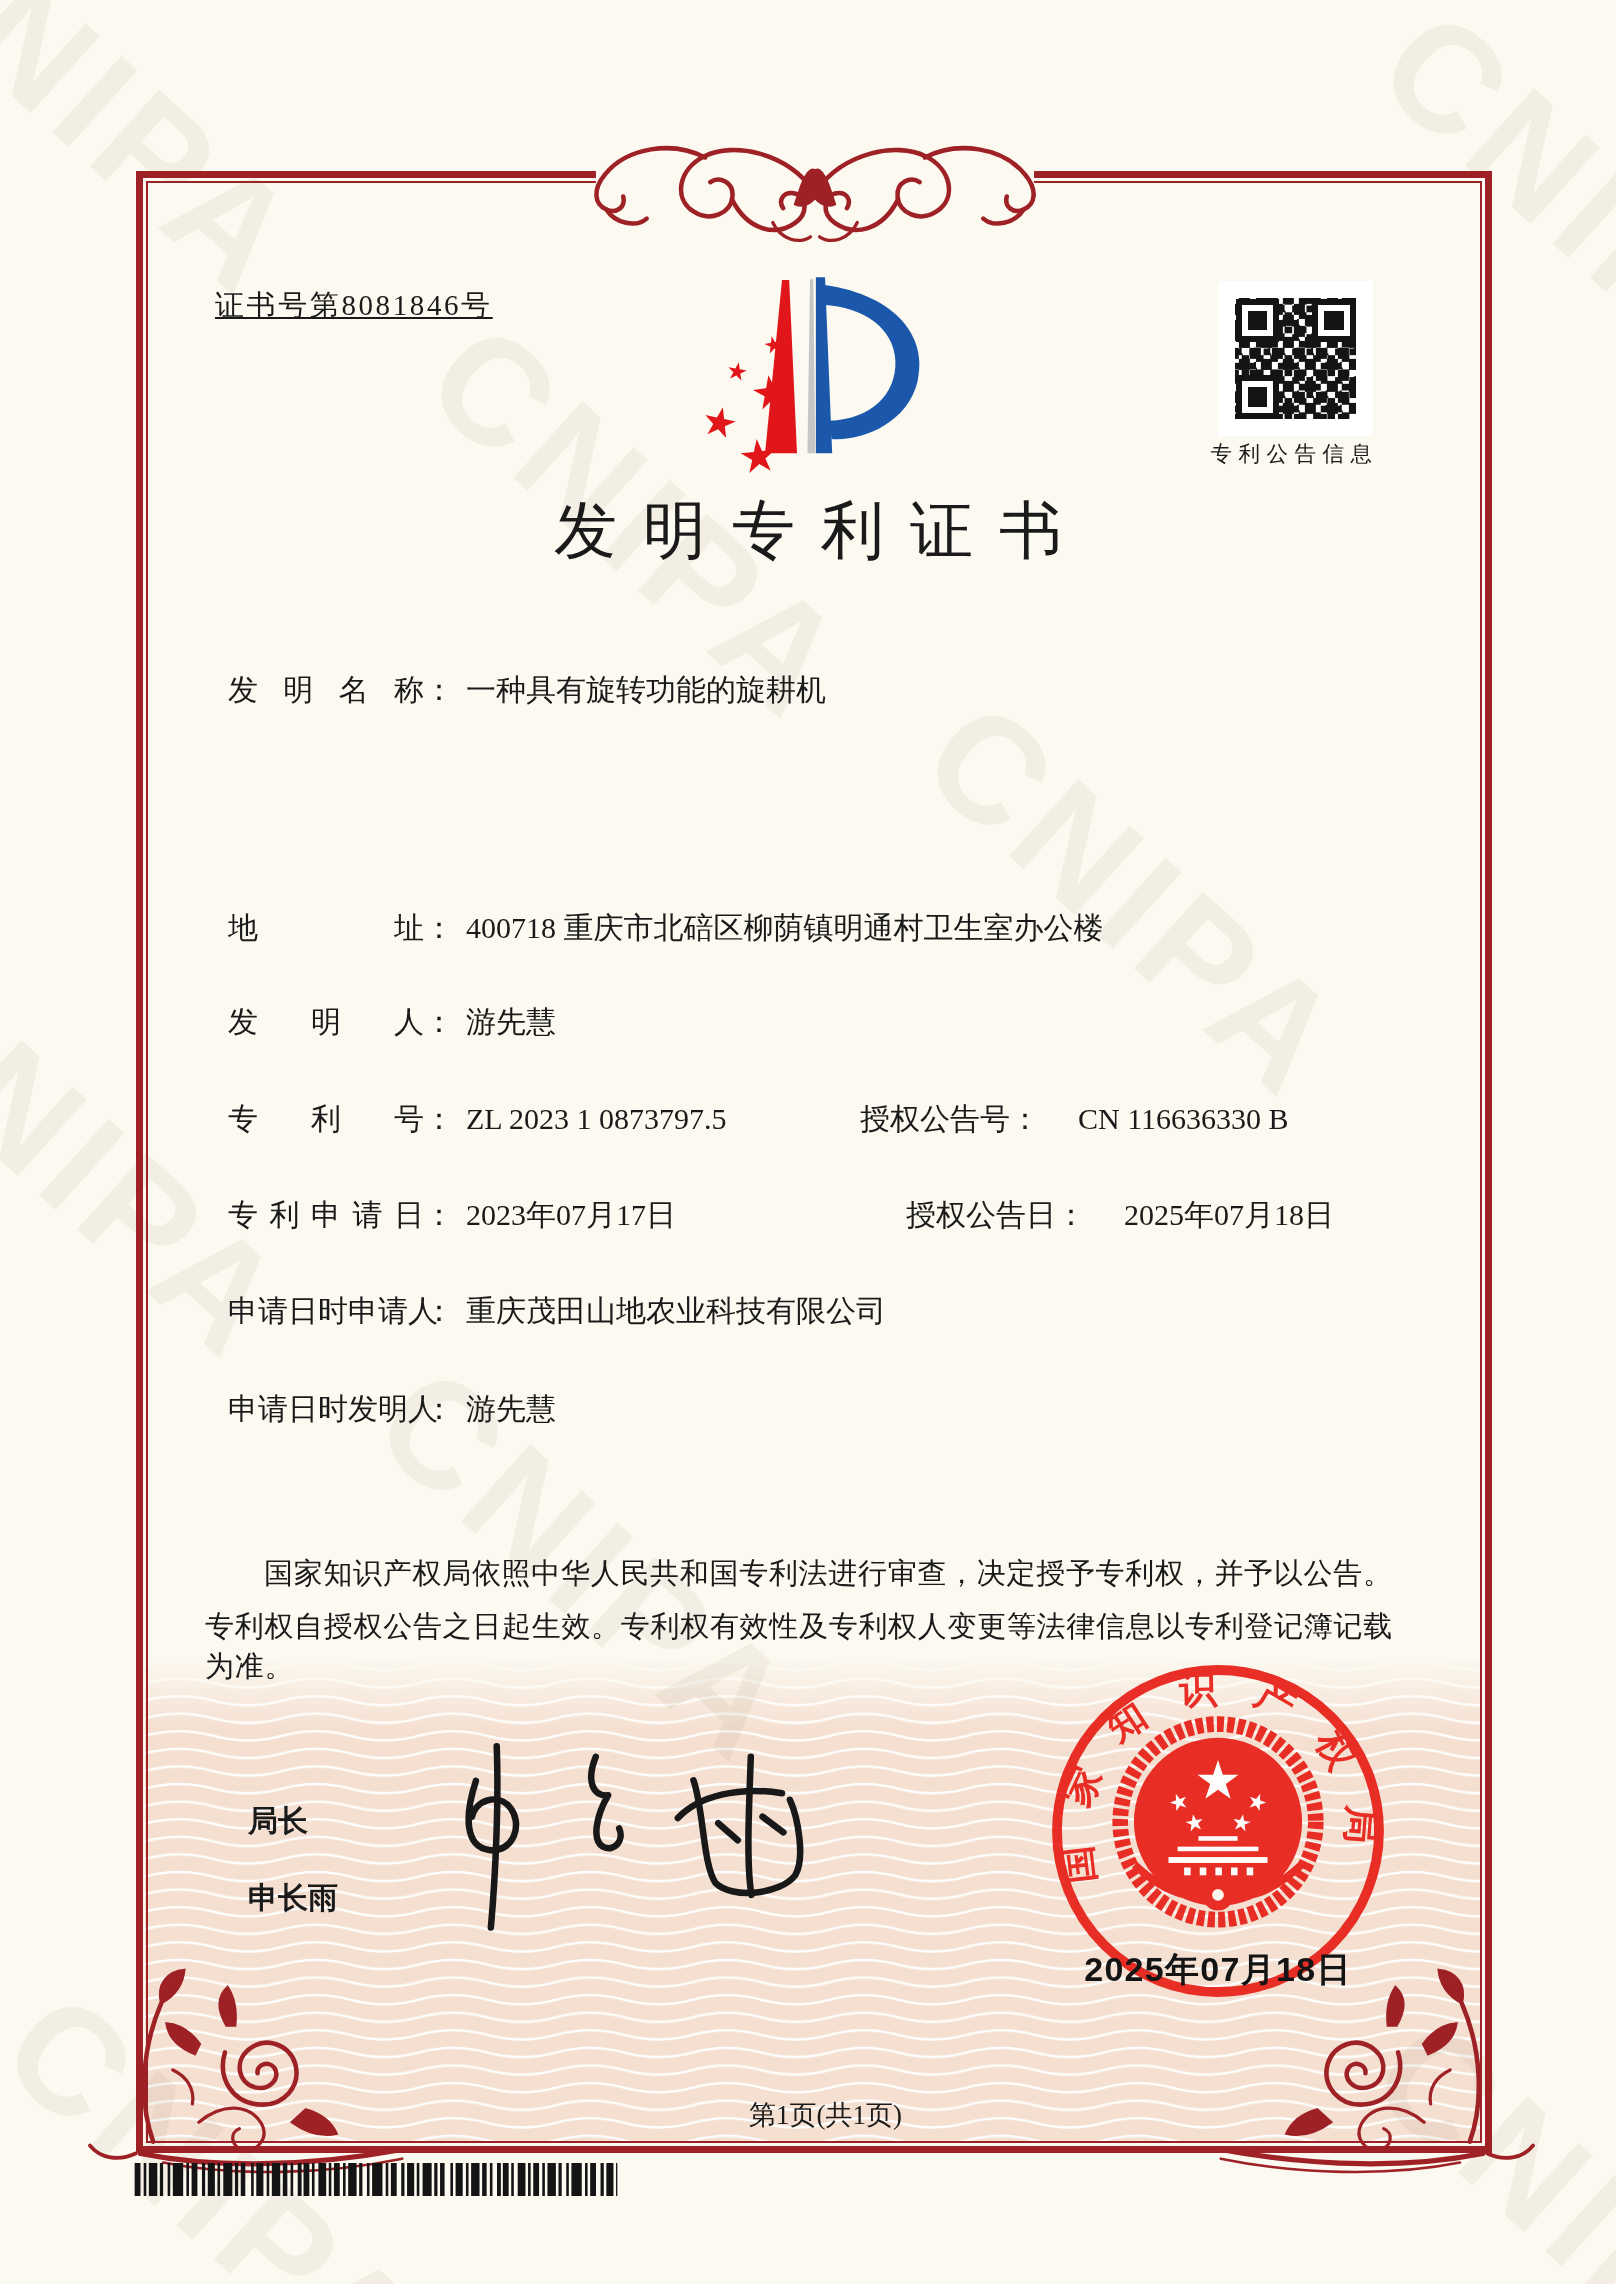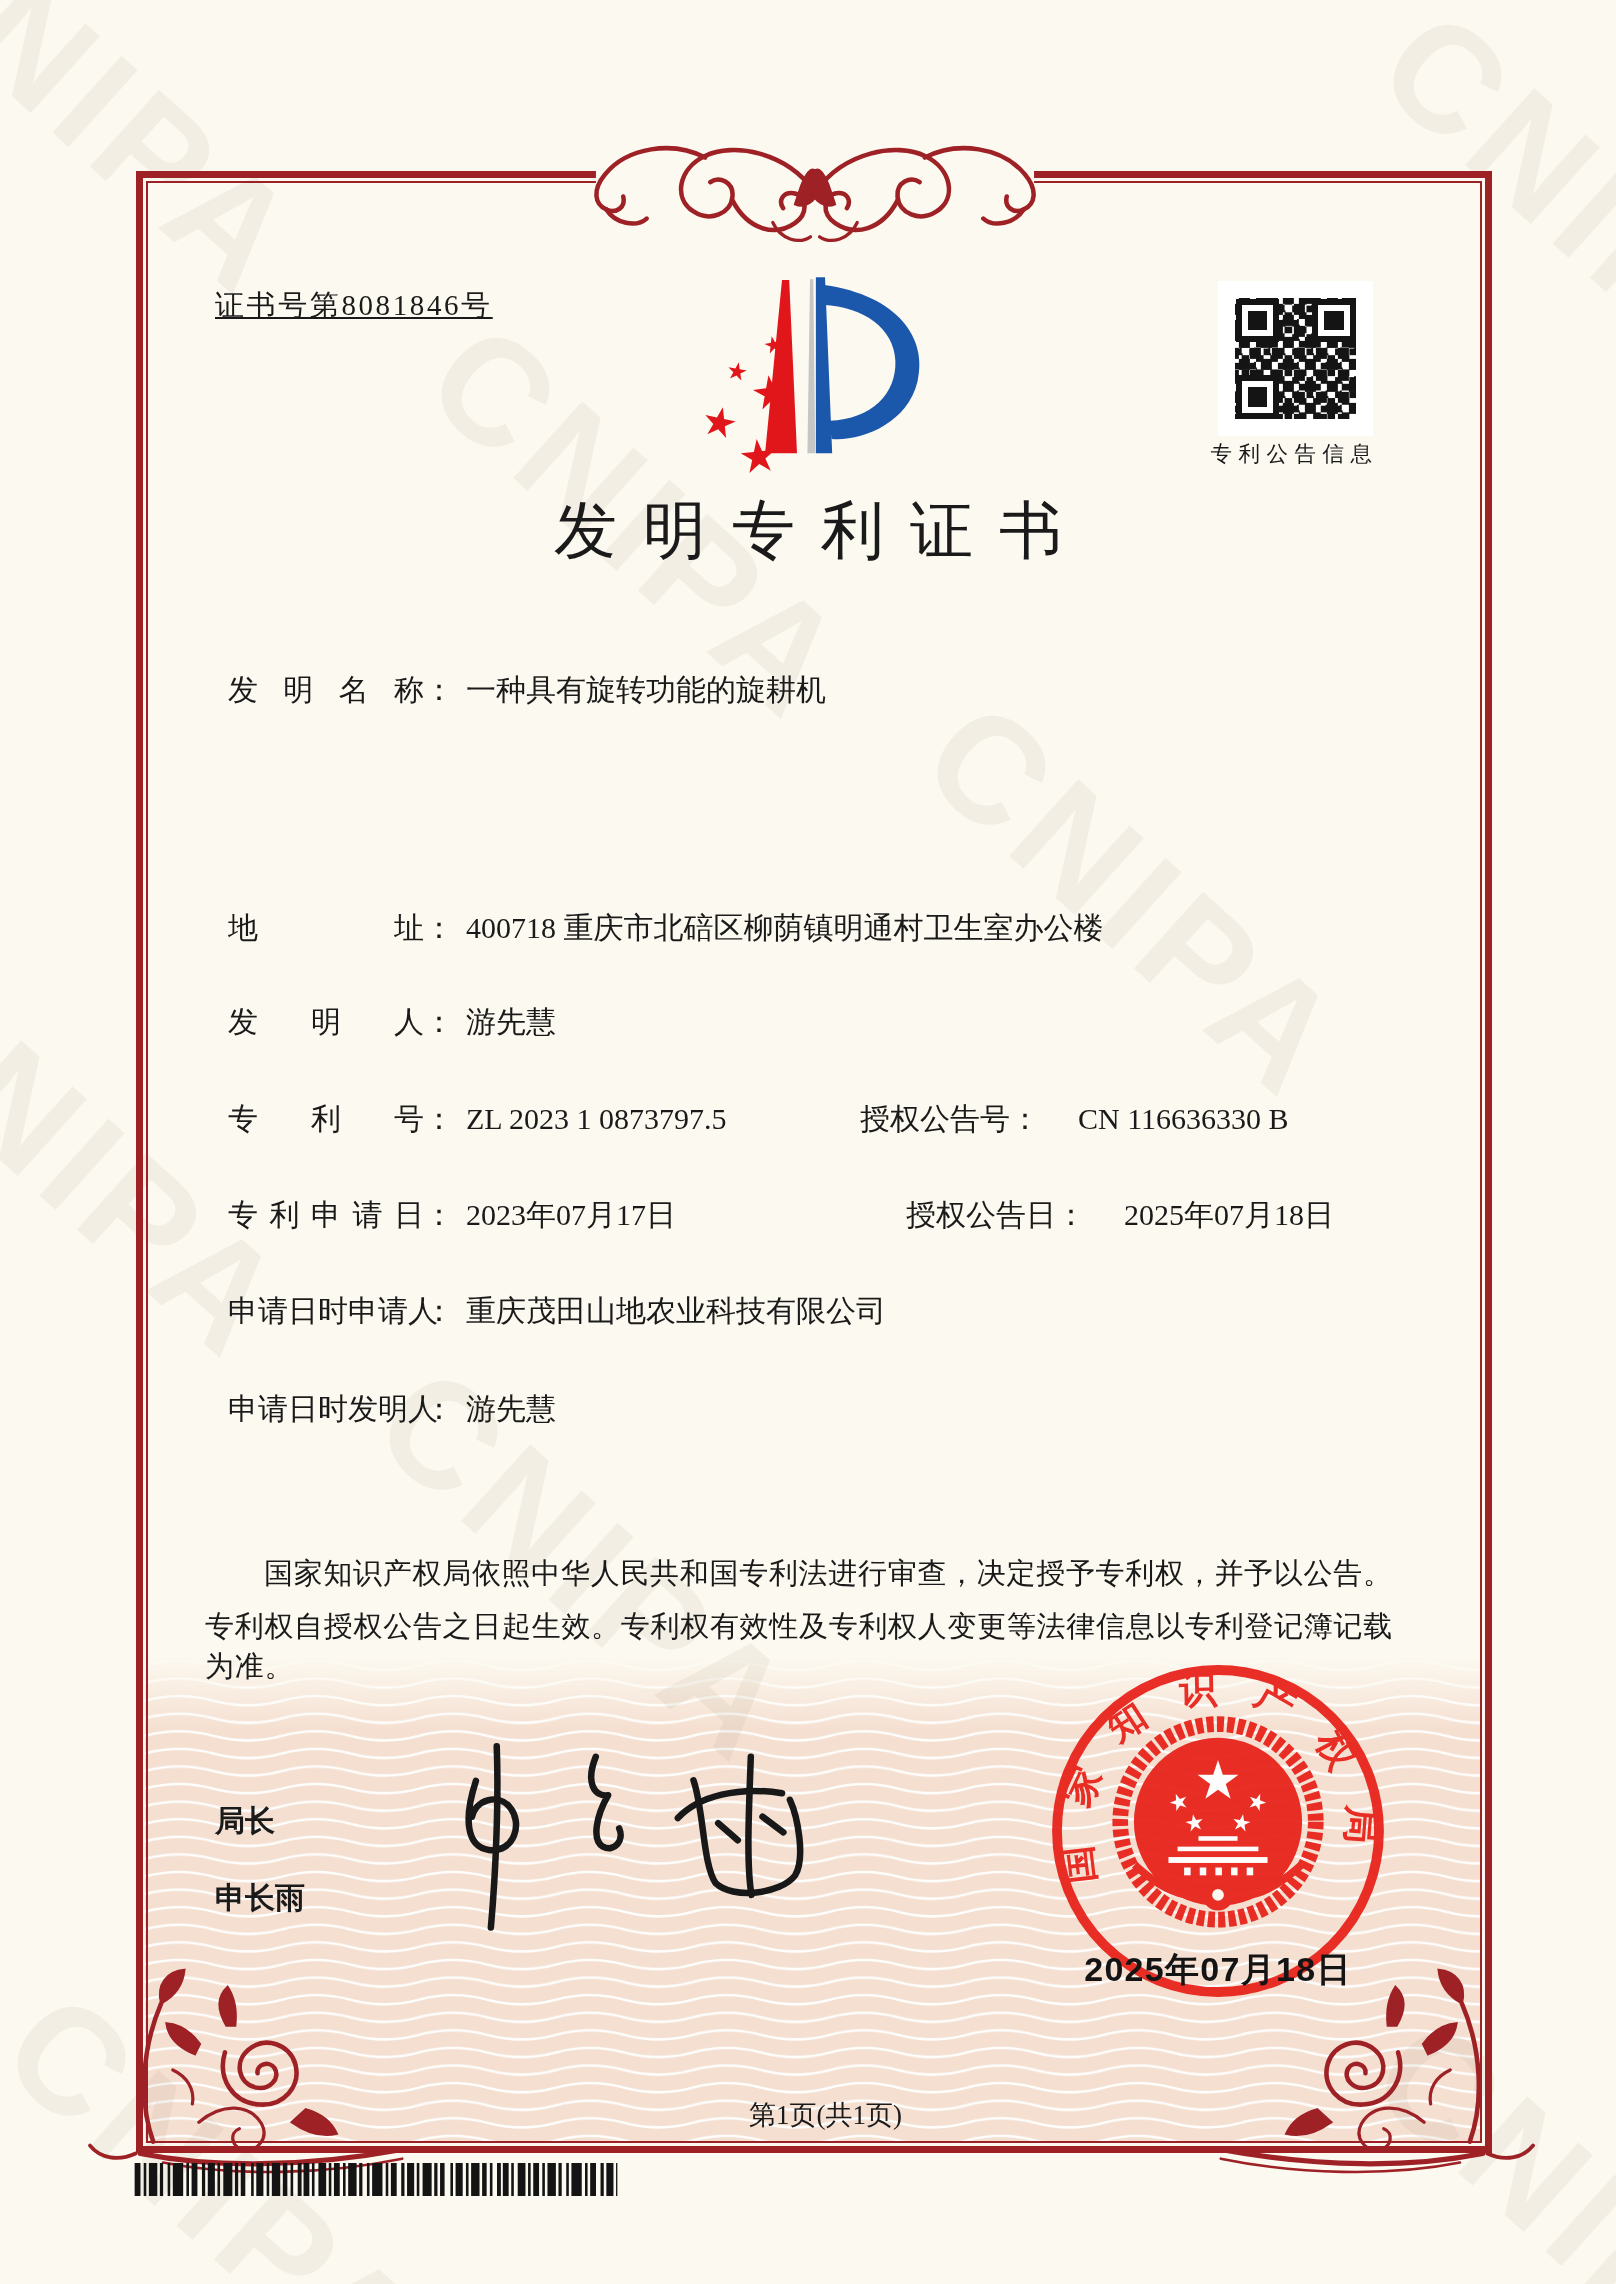--- a/index.html
+++ b/index.html
@@ -45,21 +45,21 @@
   
   .row{position:absolute;font-size:30px;z-index:5;white-space:nowrap;}
   .flabel{display:inline-block;width:196px;text-align:justify;text-align-last:justify;
     -moz-text-align-last:justify;vertical-align:top;}
   .fvalue{margin-left:12px;}
   .rcol .fvalue{margin-left:38px;}
   
   .stmt{position:absolute;left:205px;width:1216px;font-size:29px;z-index:5;
     letter-spacing:0.7px;}
   
-  .sig-label{position:absolute;left:215px;font-size:30px;z-index:6;
+  .sig-label{position:absolute;left:248px;font-size:30px;z-index:6;
     font-family:Liberation Serif, serif;font-weight:bold;}
   #sig-svg{left:399px;top:1719px;z-index:6;}
   
   #seal{left:1042px;top:1655px;z-index:7;opacity:.95;}
   #seal-date{left:1055px;top:1947px;width:326px;text-align:center;font-size:34px;
     font-family:"Liberation Sans","DejaVu Sans",sans-serif;font-weight:bold;
     color:#141414;z-index:8;letter-spacing:1.3px;}
   
   #page-no{left:0;top:2097px;width:1571px;text-align:center;font-size:27px;z-index:5;margin-left:40px;}
   #barcode{left:133px;top:2163px;z-index:5;}

